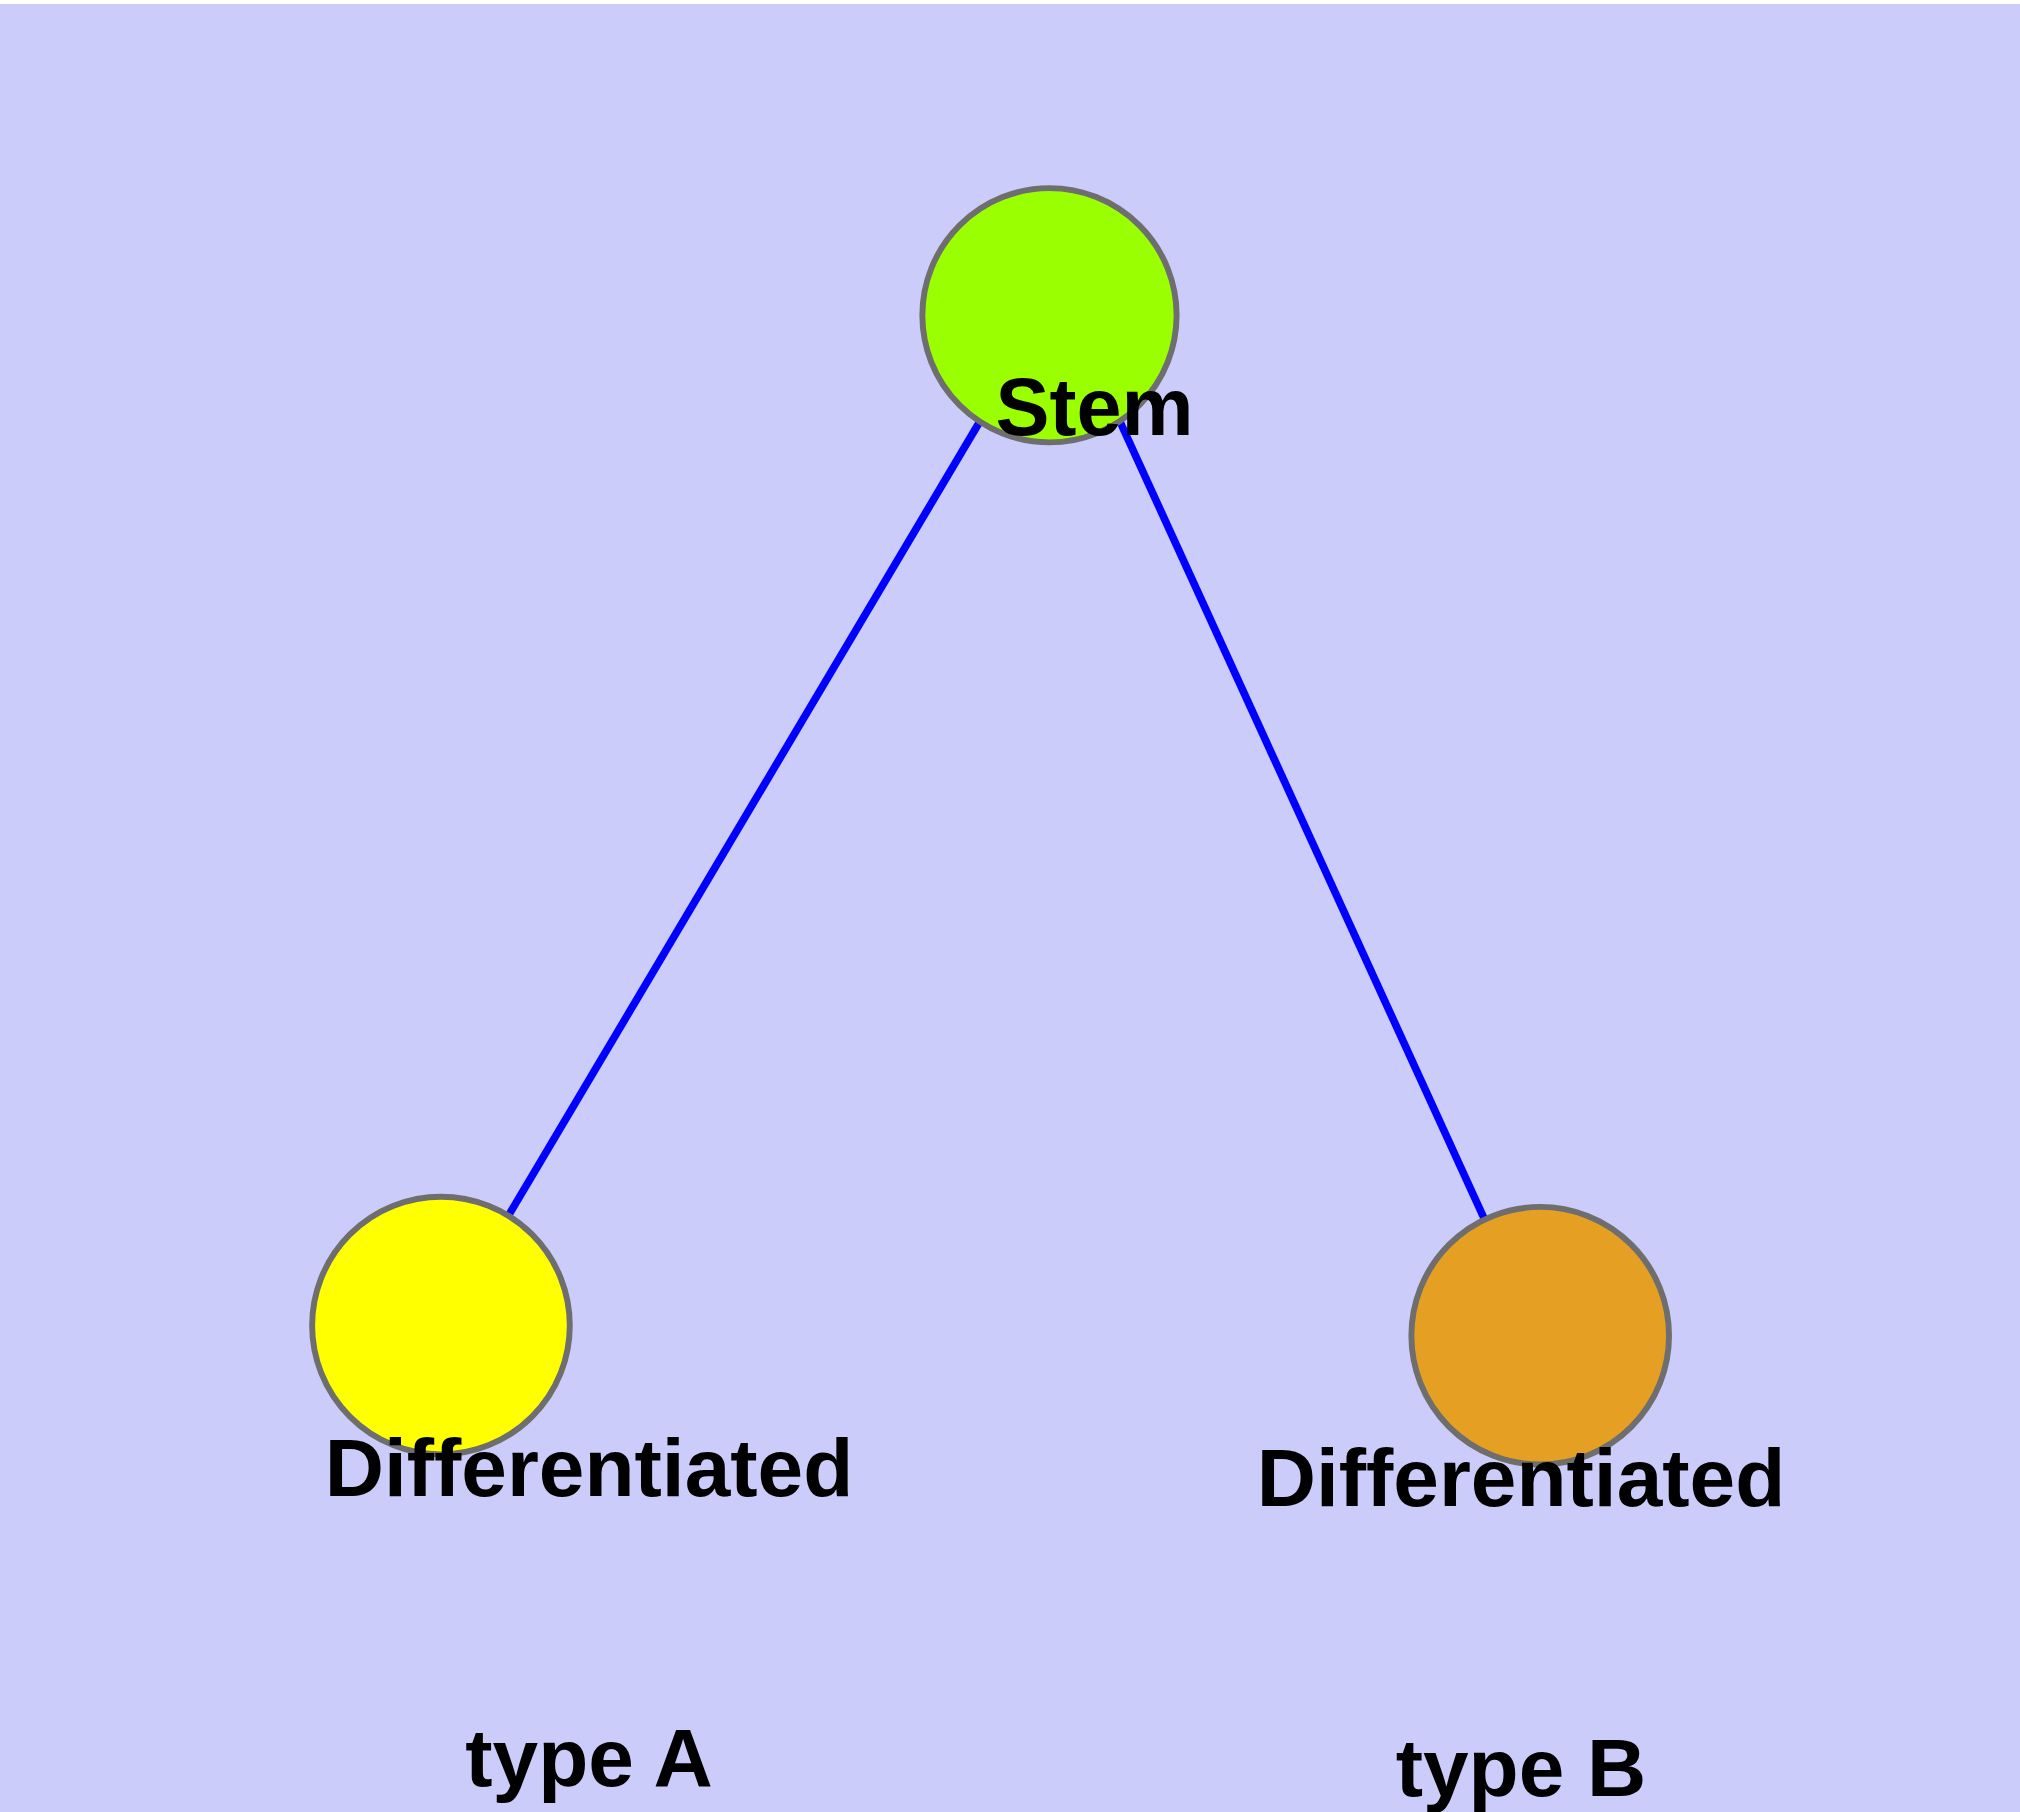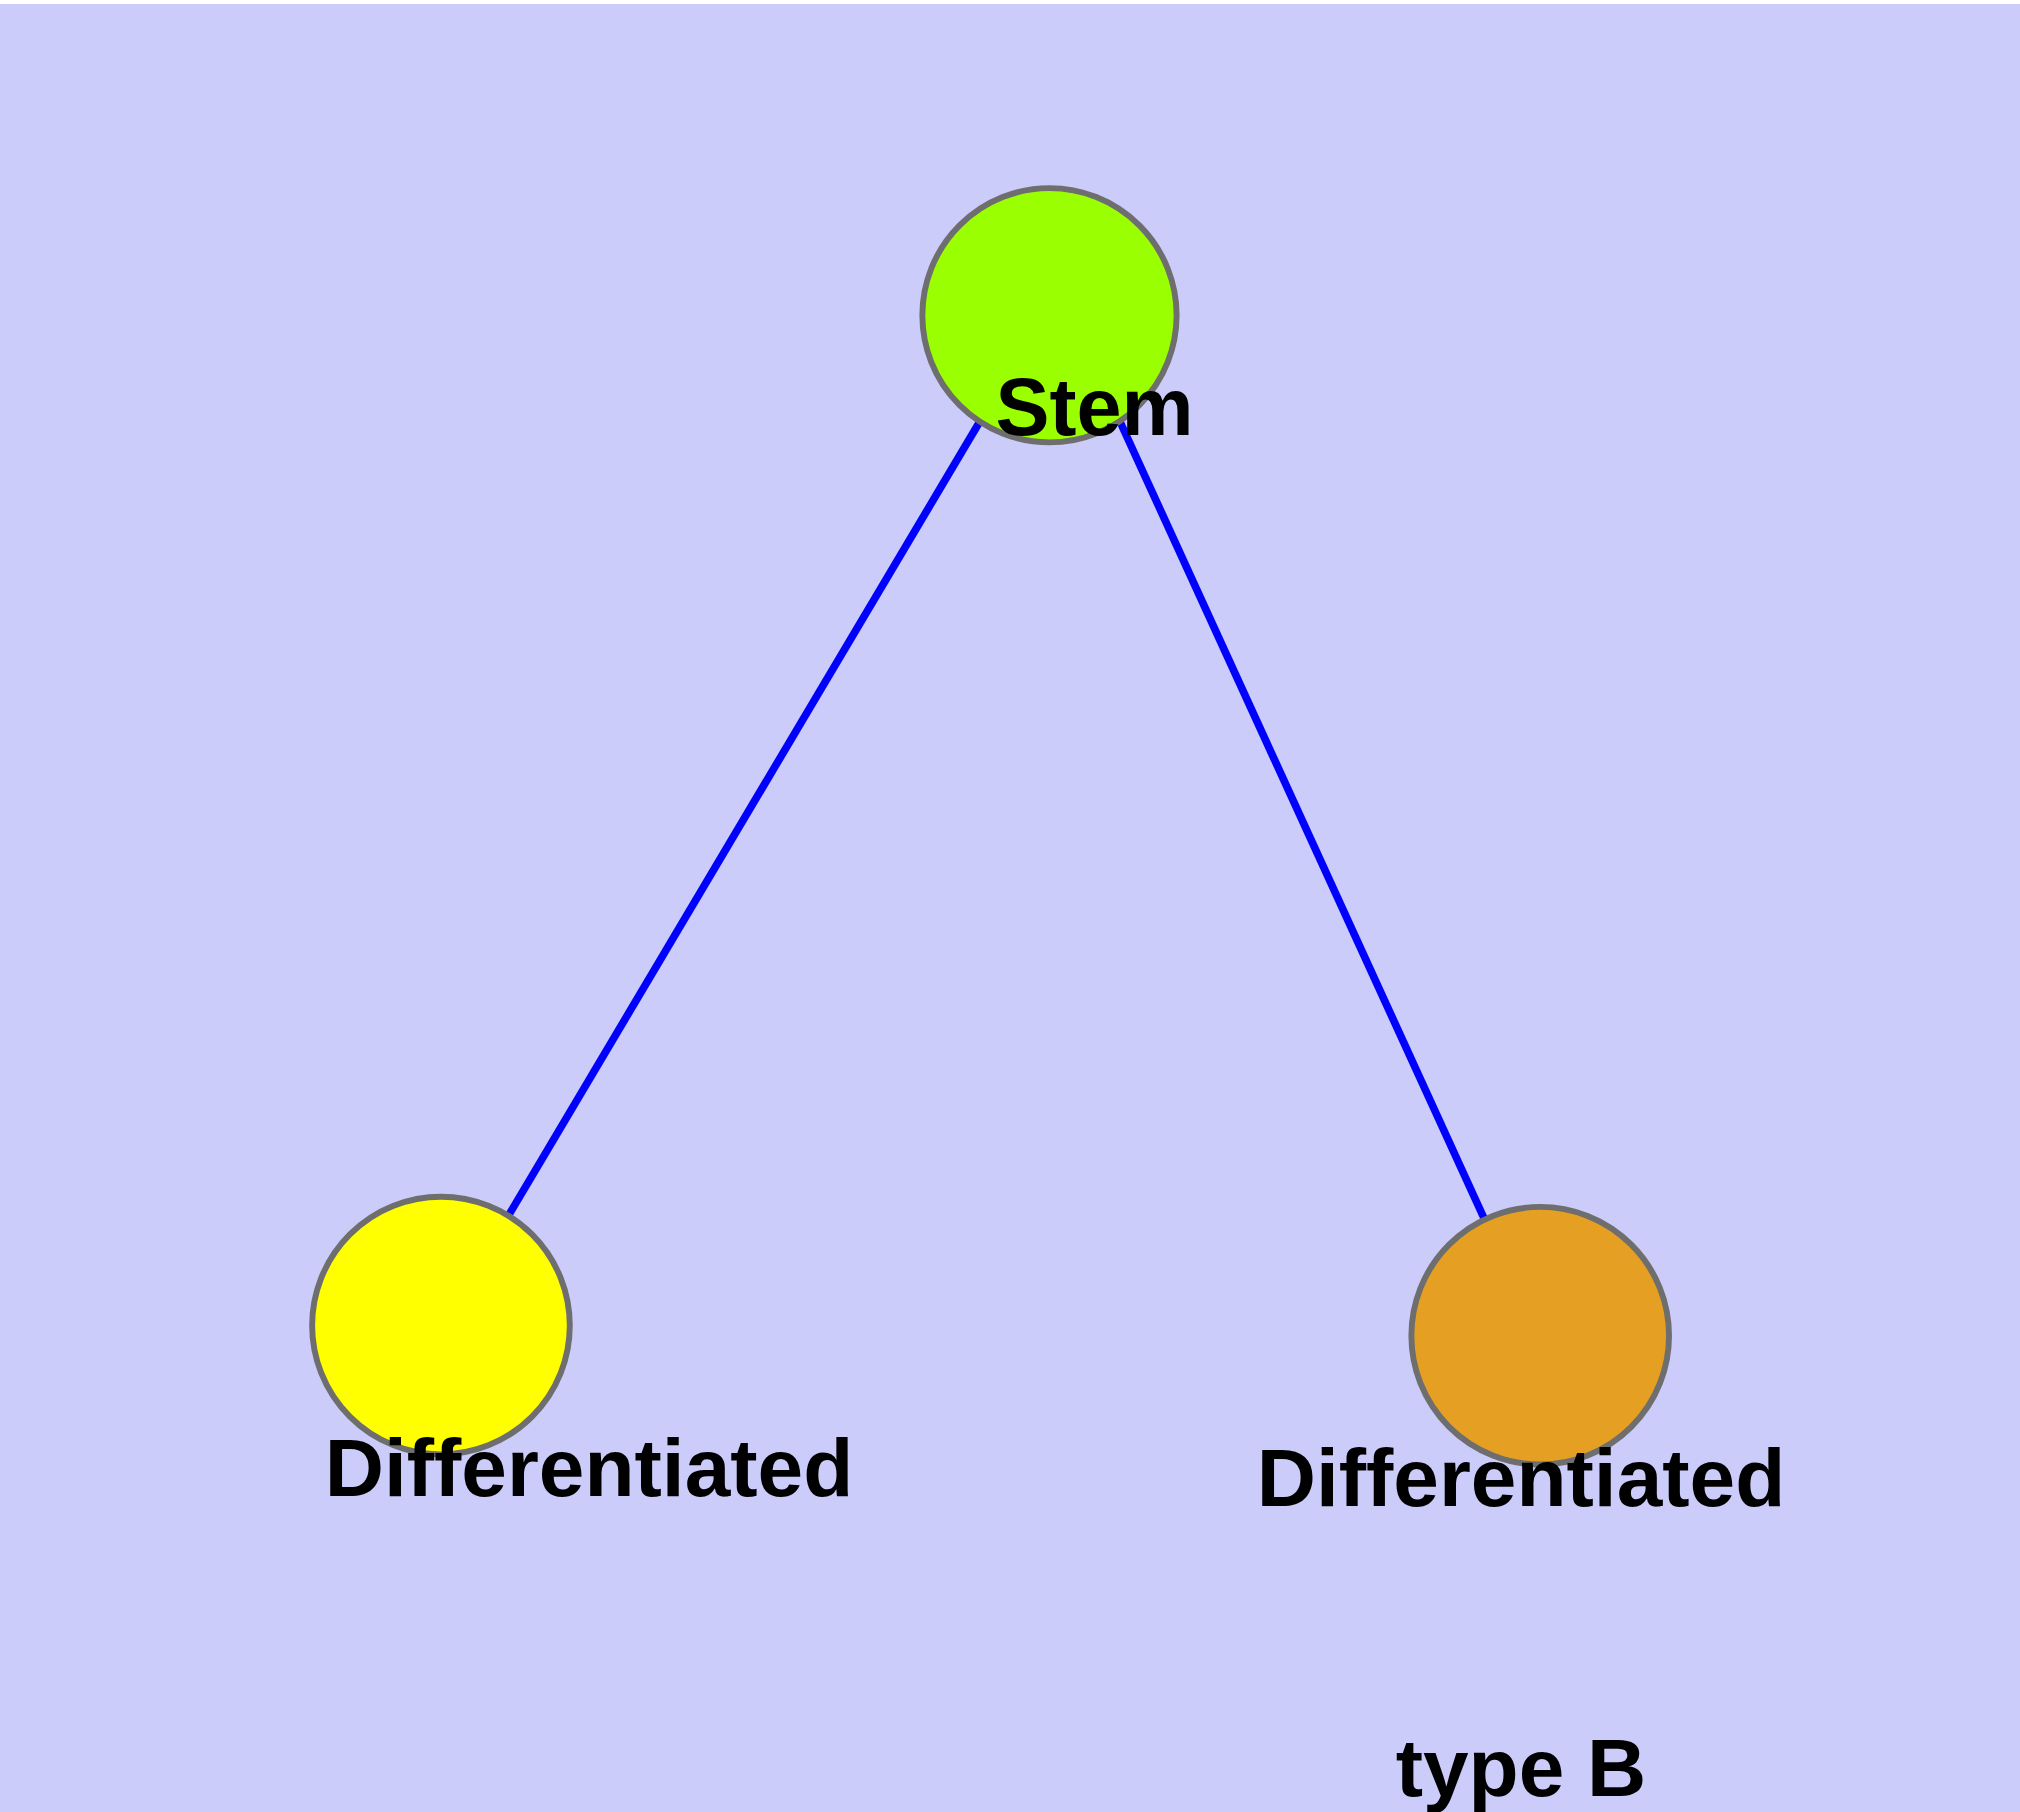--- a/index.html
+++ b/index.html
@@ -91,20 +91,21 @@
       <circle class="node-circle" cx="1817" cy="1576" r="152" fill="#e5a023" stroke="#6e6e6e" stroke-width="7"></circle>
     </g>
   </svg>
 
   <div class="node-label label-stem">
     <span>Stem</span>
   </div>
 
   <div class="node-label label-a">
     <div>Differentiated</div>
+    <div>type A</div>
   </div>
 
   <div class="node-label label-b">
     <div>Differentiated</div>
     <div>type B</div>
   </div>
 
 </div>
 
 

